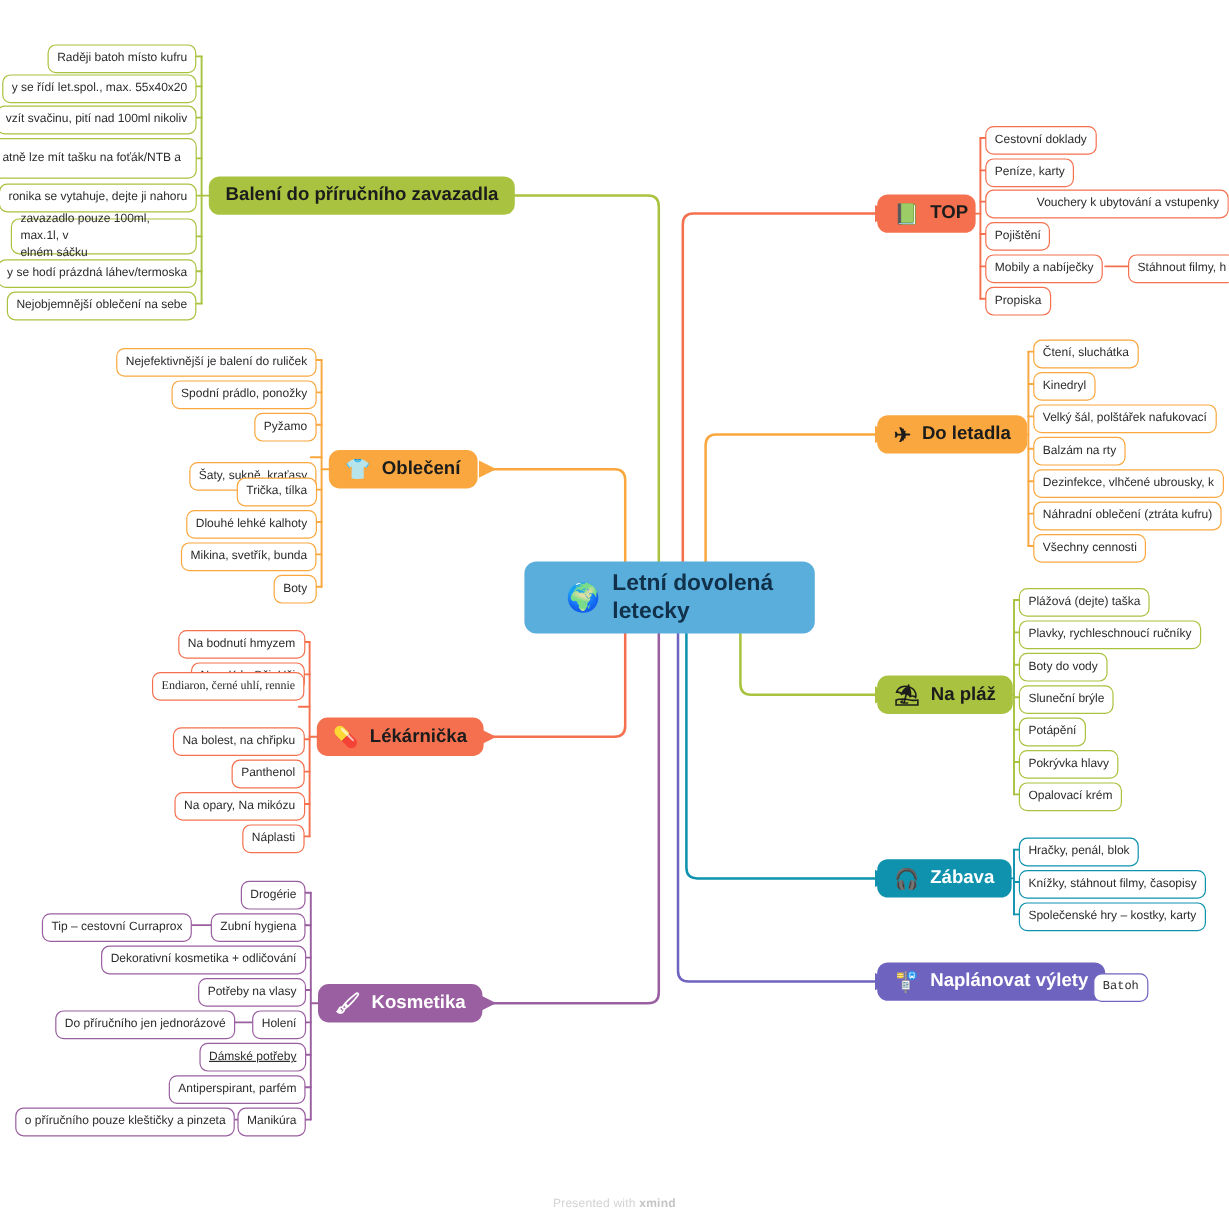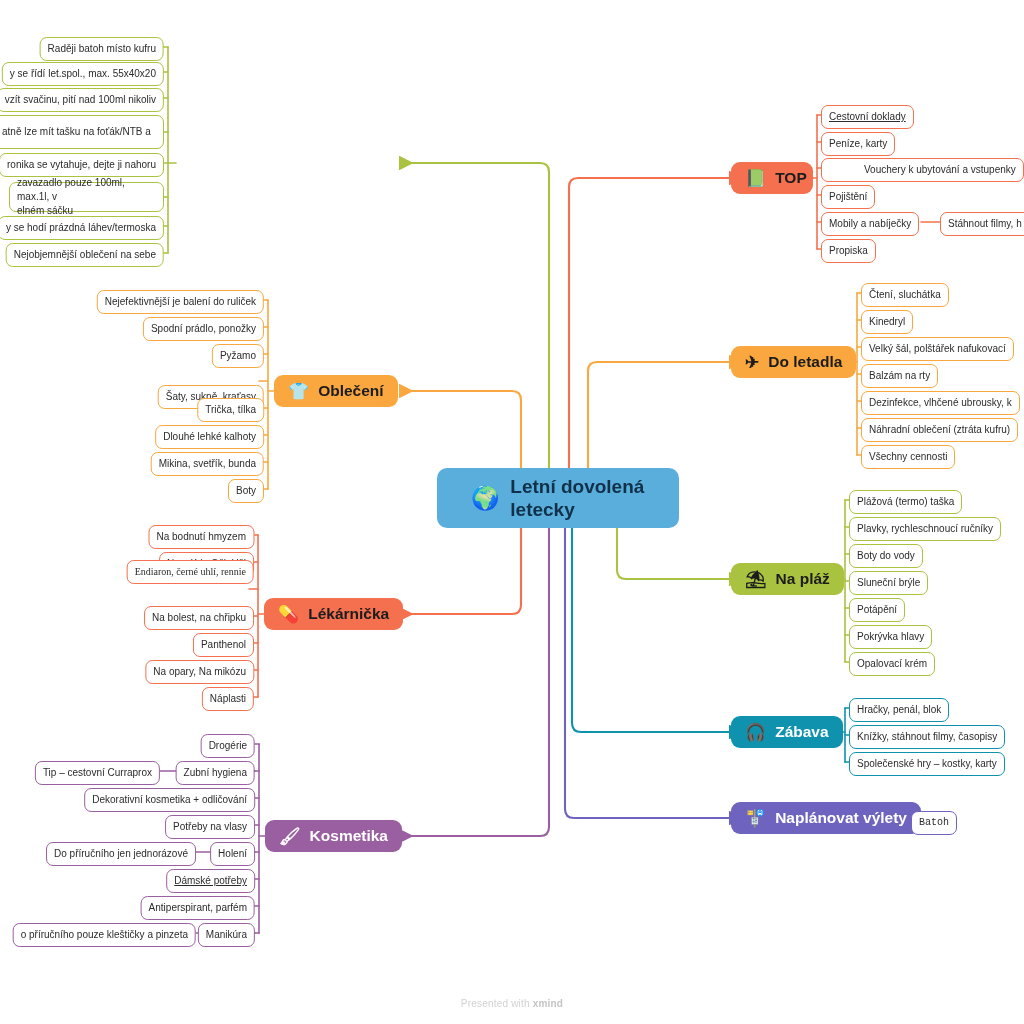--- a/index.html
+++ b/index.html
@@ -172,20 +172,23 @@
         <path d="M907,821 Q912,821 916,821" stroke="#6f63c0" fill="none" stroke-width="1.6" stroke-linecap="round"></path>
       </g>
   </svg>
 
   <div class="node root" style="left:437px;top:468px;width:242px;height:60px;">
     <span class="ic">🌍</span>
     <span class="txt">Letní dovolená
 letecky</span>
   </div>
 
+  <div class="node main" style="left:174px;top:147px;height:32px;background:#a9c23f;">
+    <span>Balení do příručního zavazadla</span>
+  </div>
 
   <div class="node main" style="left:274px;top:375px;height:32px;background:#f9a73e;">
     <span class="ic">👕</span>
     <span>Oblečení</span>
   </div>
 
   <div class="node main" style="left:264px;top:598px;height:32px;background:#f4704e;">
     <span class="ic">💊</span>
     <span>Lékárnička</span>
   </div>
@@ -249,35 +252,35 @@
       <div class="leaf" style="border-color: rgb(154, 95, 160); top: 761px; left: 255px; transform: translateX(-100%);">Zubní hygiena</div>
       <div class="leaf" style="border-color: rgb(154, 95, 160); top: 761px; left: 160px; transform: translateX(-100%);">Tip – cestovní Curraprox</div>
       <div class="leaf" style="border-color: rgb(154, 95, 160); top: 788px; left: 255px; transform: translateX(-100%);">Dekorativní kosmetika + odličování</div>
       <div class="leaf" style="border-color: rgb(154, 95, 160); top: 815px; left: 255px; transform: translateX(-100%);">Potřeby na vlasy</div>
       <div class="leaf" style="border-color: rgb(154, 95, 160); top: 842px; left: 255px; transform: translateX(-100%);">Holení</div>
       <div class="leaf" style="border-color: rgb(154, 95, 160); top: 842px; left: 196px; transform: translateX(-100%);">Do příručního jen jednorázové</div>
       <div class="leaf" style="border-color: rgb(154, 95, 160); top: 869px; left: 255px; transform: translateX(-100%); text-decoration: underline;">Dámské potřeby</div>
       <div class="leaf" style="border-color: rgb(154, 95, 160); top: 896px; left: 255px; transform: translateX(-100%);">Antiperspirant, parfém</div>
       <div class="leaf" style="border-color: rgb(154, 95, 160); top: 923px; left: 255px; transform: translateX(-100%);">Manikúra</div>
       <div class="leaf" style="border-color: rgb(154, 95, 160); top: 923px; left: 196px; transform: translateX(-100%);">o příručního pouze kleštičky a pinzeta</div>
-      <div class="leaf" style="border-color: rgb(244, 112, 78); top: 105px; left: 821px; text-decoration: underline;">Cestovní doklady</div>
+      <div class="leaf" style="border-color: rgb(244, 112, 78); top: 105px; left: 821px;">Cestovní doklady</div>
       <div class="leaf" style="border-color: rgb(244, 112, 78); top: 132px; left: 821px;">Peníze, karty</div>
       <div class="leaf" style="border-color: rgb(244, 112, 78); top: 158px; left: 821px; padding-left: 42px;">Vouchery k ubytování a vstupenky</div>
       <div class="leaf" style="border-color: rgb(244, 112, 78); top: 185px; left: 821px;">Pojištění</div>
       <div class="leaf" style="border-color: rgb(244, 112, 78); top: 212px; left: 821px;">Mobily a nabíječky</div>
       <div class="leaf" style="border-color: rgb(244, 112, 78); top: 212px; left: 940px;">Stáhnout filmy, h</div>
       <div class="leaf" style="border-color: rgb(244, 112, 78); top: 239px; left: 821px;">Propiska</div>
       <div class="leaf" style="border-color: rgb(249, 167, 62); top: 283px; left: 861px;">Čtení, sluchátka</div>
       <div class="leaf" style="border-color: rgb(249, 167, 62); top: 310px; left: 861px;">Kinedryl</div>
       <div class="leaf" style="border-color: rgb(249, 167, 62); top: 337px; left: 861px;">Velký šál, polštářek nafukovací</div>
       <div class="leaf" style="border-color: rgb(249, 167, 62); top: 364px; left: 861px;">Balzám na rty</div>
       <div class="leaf" style="border-color: rgb(249, 167, 62); top: 391px; left: 861px;">Dezinfekce, vlhčené ubrousky, k</div>
       <div class="leaf" style="border-color: rgb(249, 167, 62); top: 418px; left: 861px;">Náhradní oblečení (ztráta kufru)</div>
       <div class="leaf" style="border-color: rgb(249, 167, 62); top: 445px; left: 861px;">Všechny cennosti</div>
-      <div class="leaf" style="border-color: rgb(169, 194, 63); top: 490px; left: 849px;">Plážová (termo) taška</div>
+      <div class="leaf" style="border-color: rgb(169, 194, 63); top: 490px; left: 849px;">Plážová (dejte) taška</div>
       <div class="leaf" style="border-color: rgb(169, 194, 63); top: 517px; left: 849px;">Plavky, rychleschnoucí ručníky</div>
       <div class="leaf" style="border-color: rgb(169, 194, 63); top: 544px; left: 849px;">Boty do vody</div>
       <div class="leaf" style="border-color: rgb(169, 194, 63); top: 571px; left: 849px;">Sluneční brýle</div>
       <div class="leaf" style="border-color: rgb(169, 194, 63); top: 598px; left: 849px;">Potápění</div>
       <div class="leaf" style="border-color: rgb(169, 194, 63); top: 625px; left: 849px;">Pokrývka hlavy</div>
       <div class="leaf" style="border-color: rgb(169, 194, 63); top: 652px; left: 849px;">Opalovací krém</div>
       <div class="leaf" style="border-color: rgb(14, 146, 174); top: 698px; left: 849px;">Hračky, penál, blok</div>
       <div class="leaf" style="border-color: rgb(14, 146, 174); top: 725px; left: 849px;">Knížky, stáhnout filmy, časopisy</div>
       <div class="leaf" style="border-color: rgb(14, 146, 174); top: 752px; left: 849px;">Společenské hry – kostky, karty</div>
       <div class="leaf" style="border-color: rgb(111, 99, 192); top: 811px; left: 911px; font-family: Liberation Mono, monospace;">Batoh</div>

